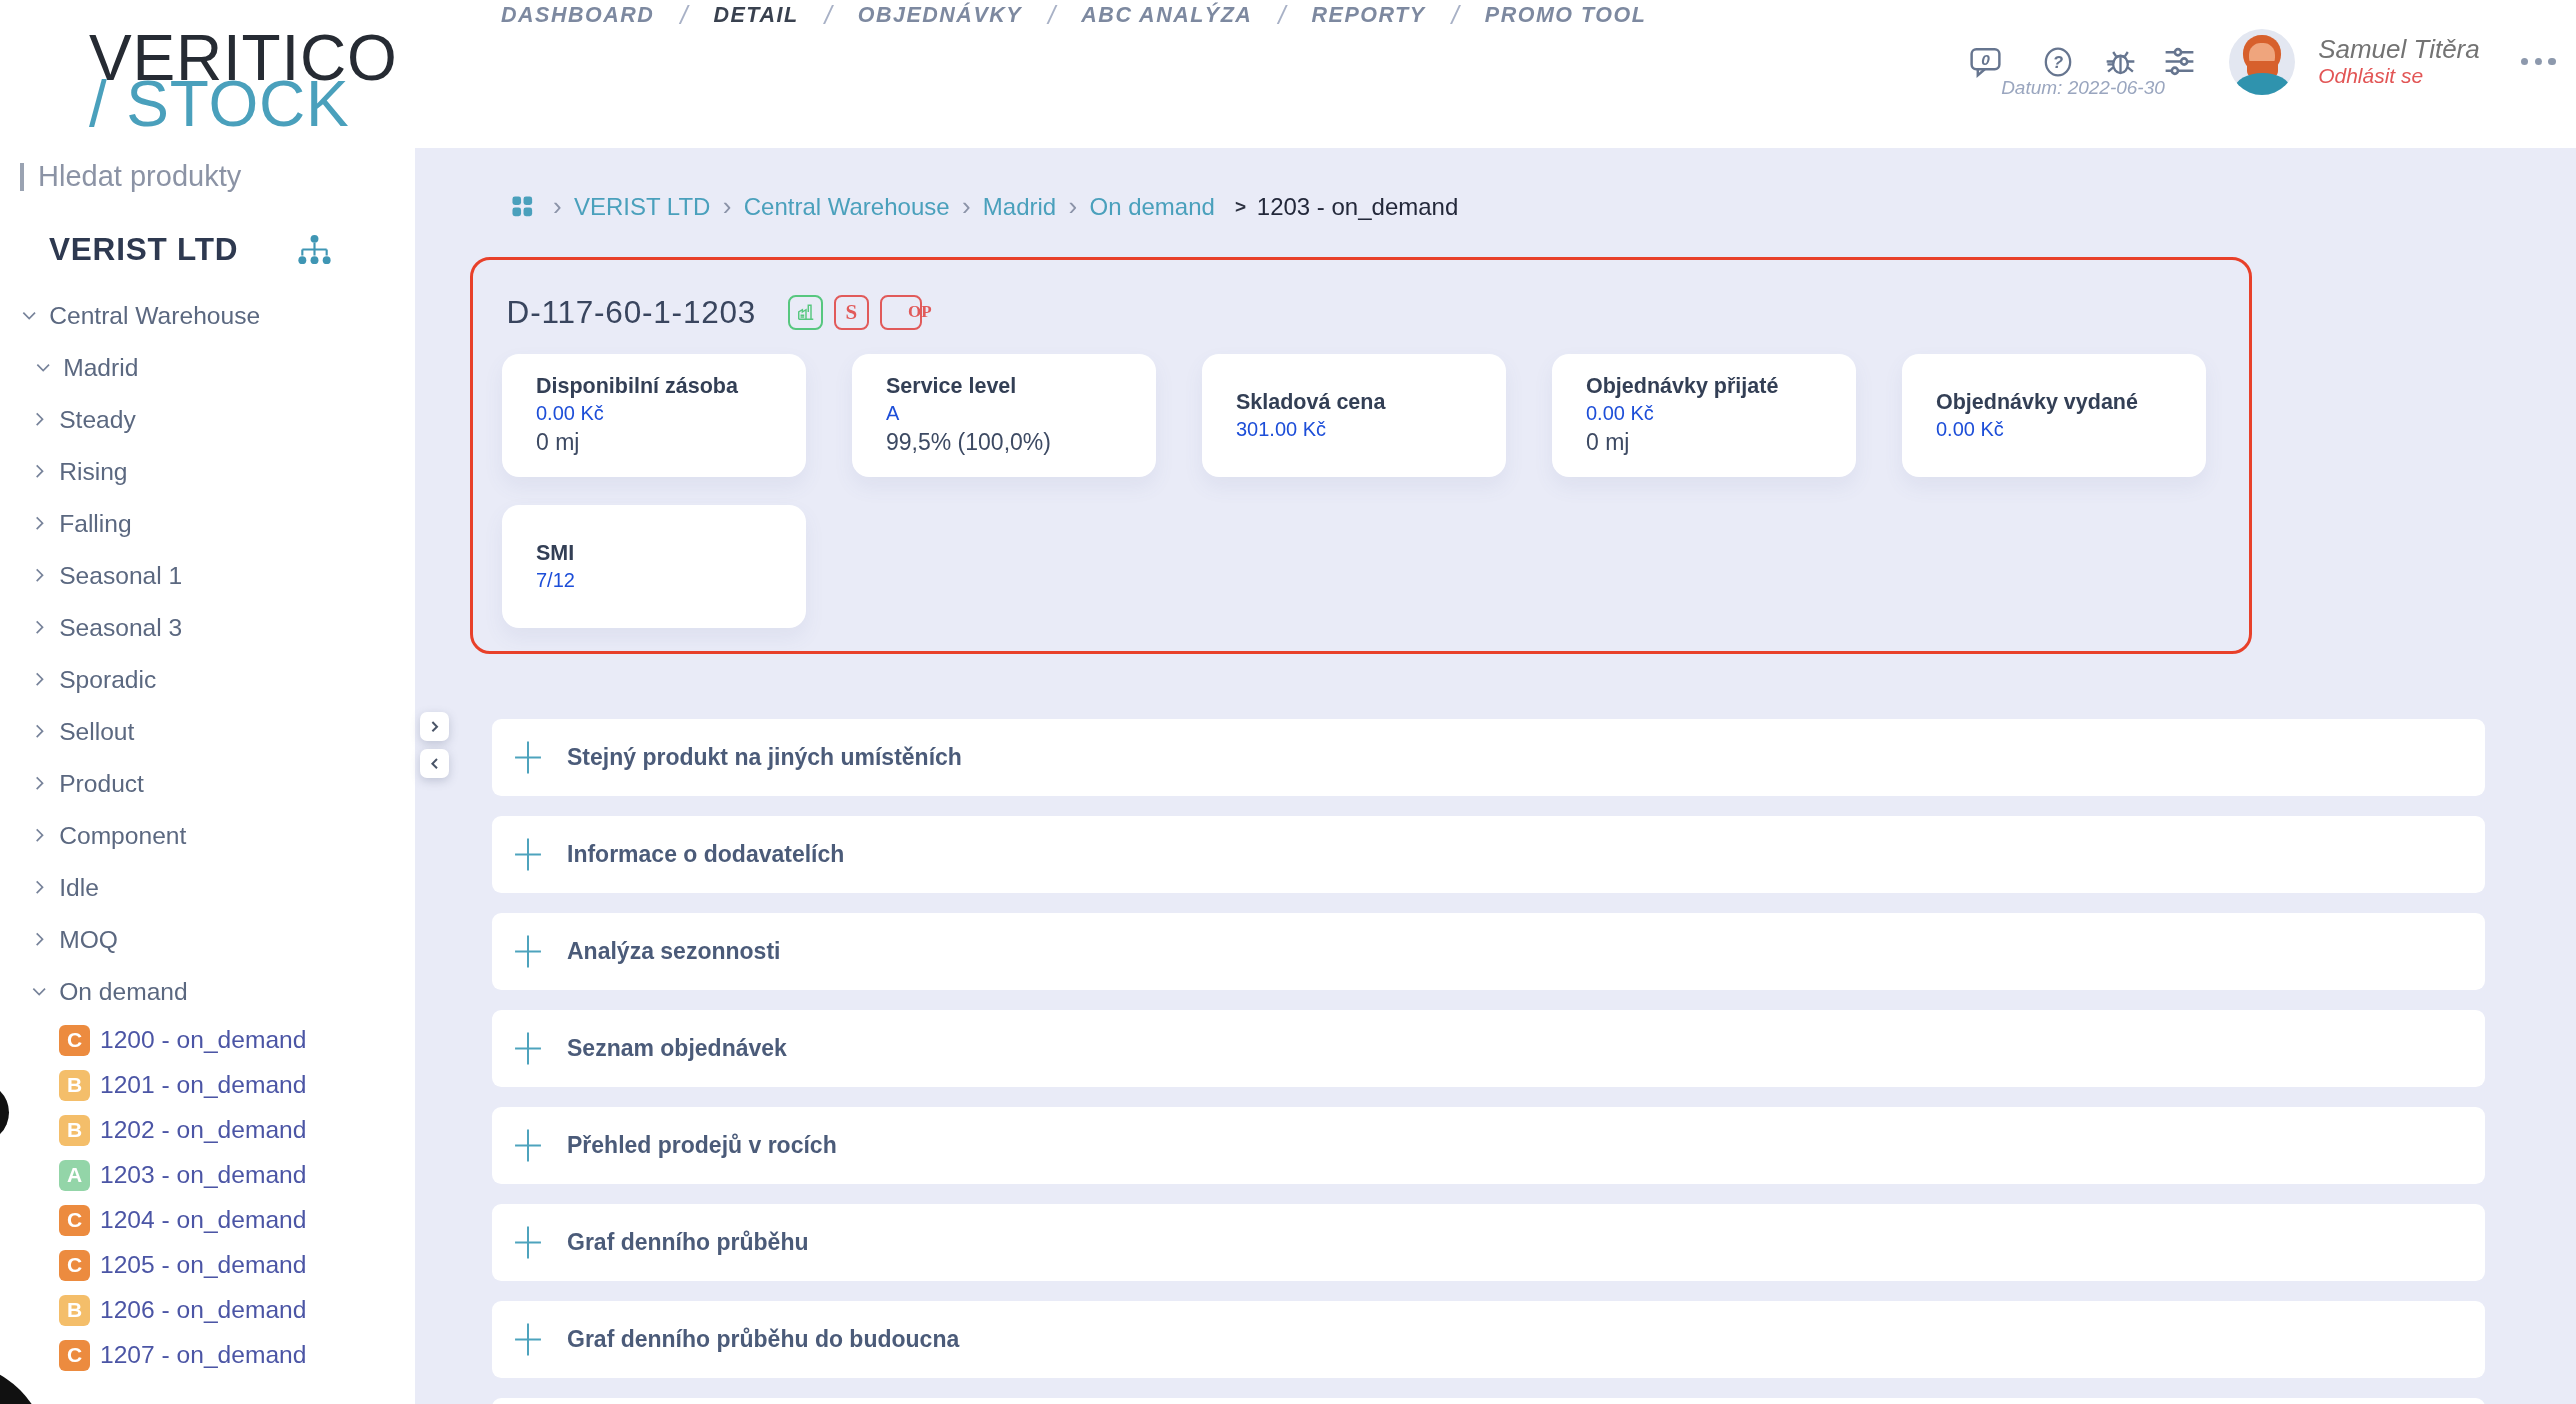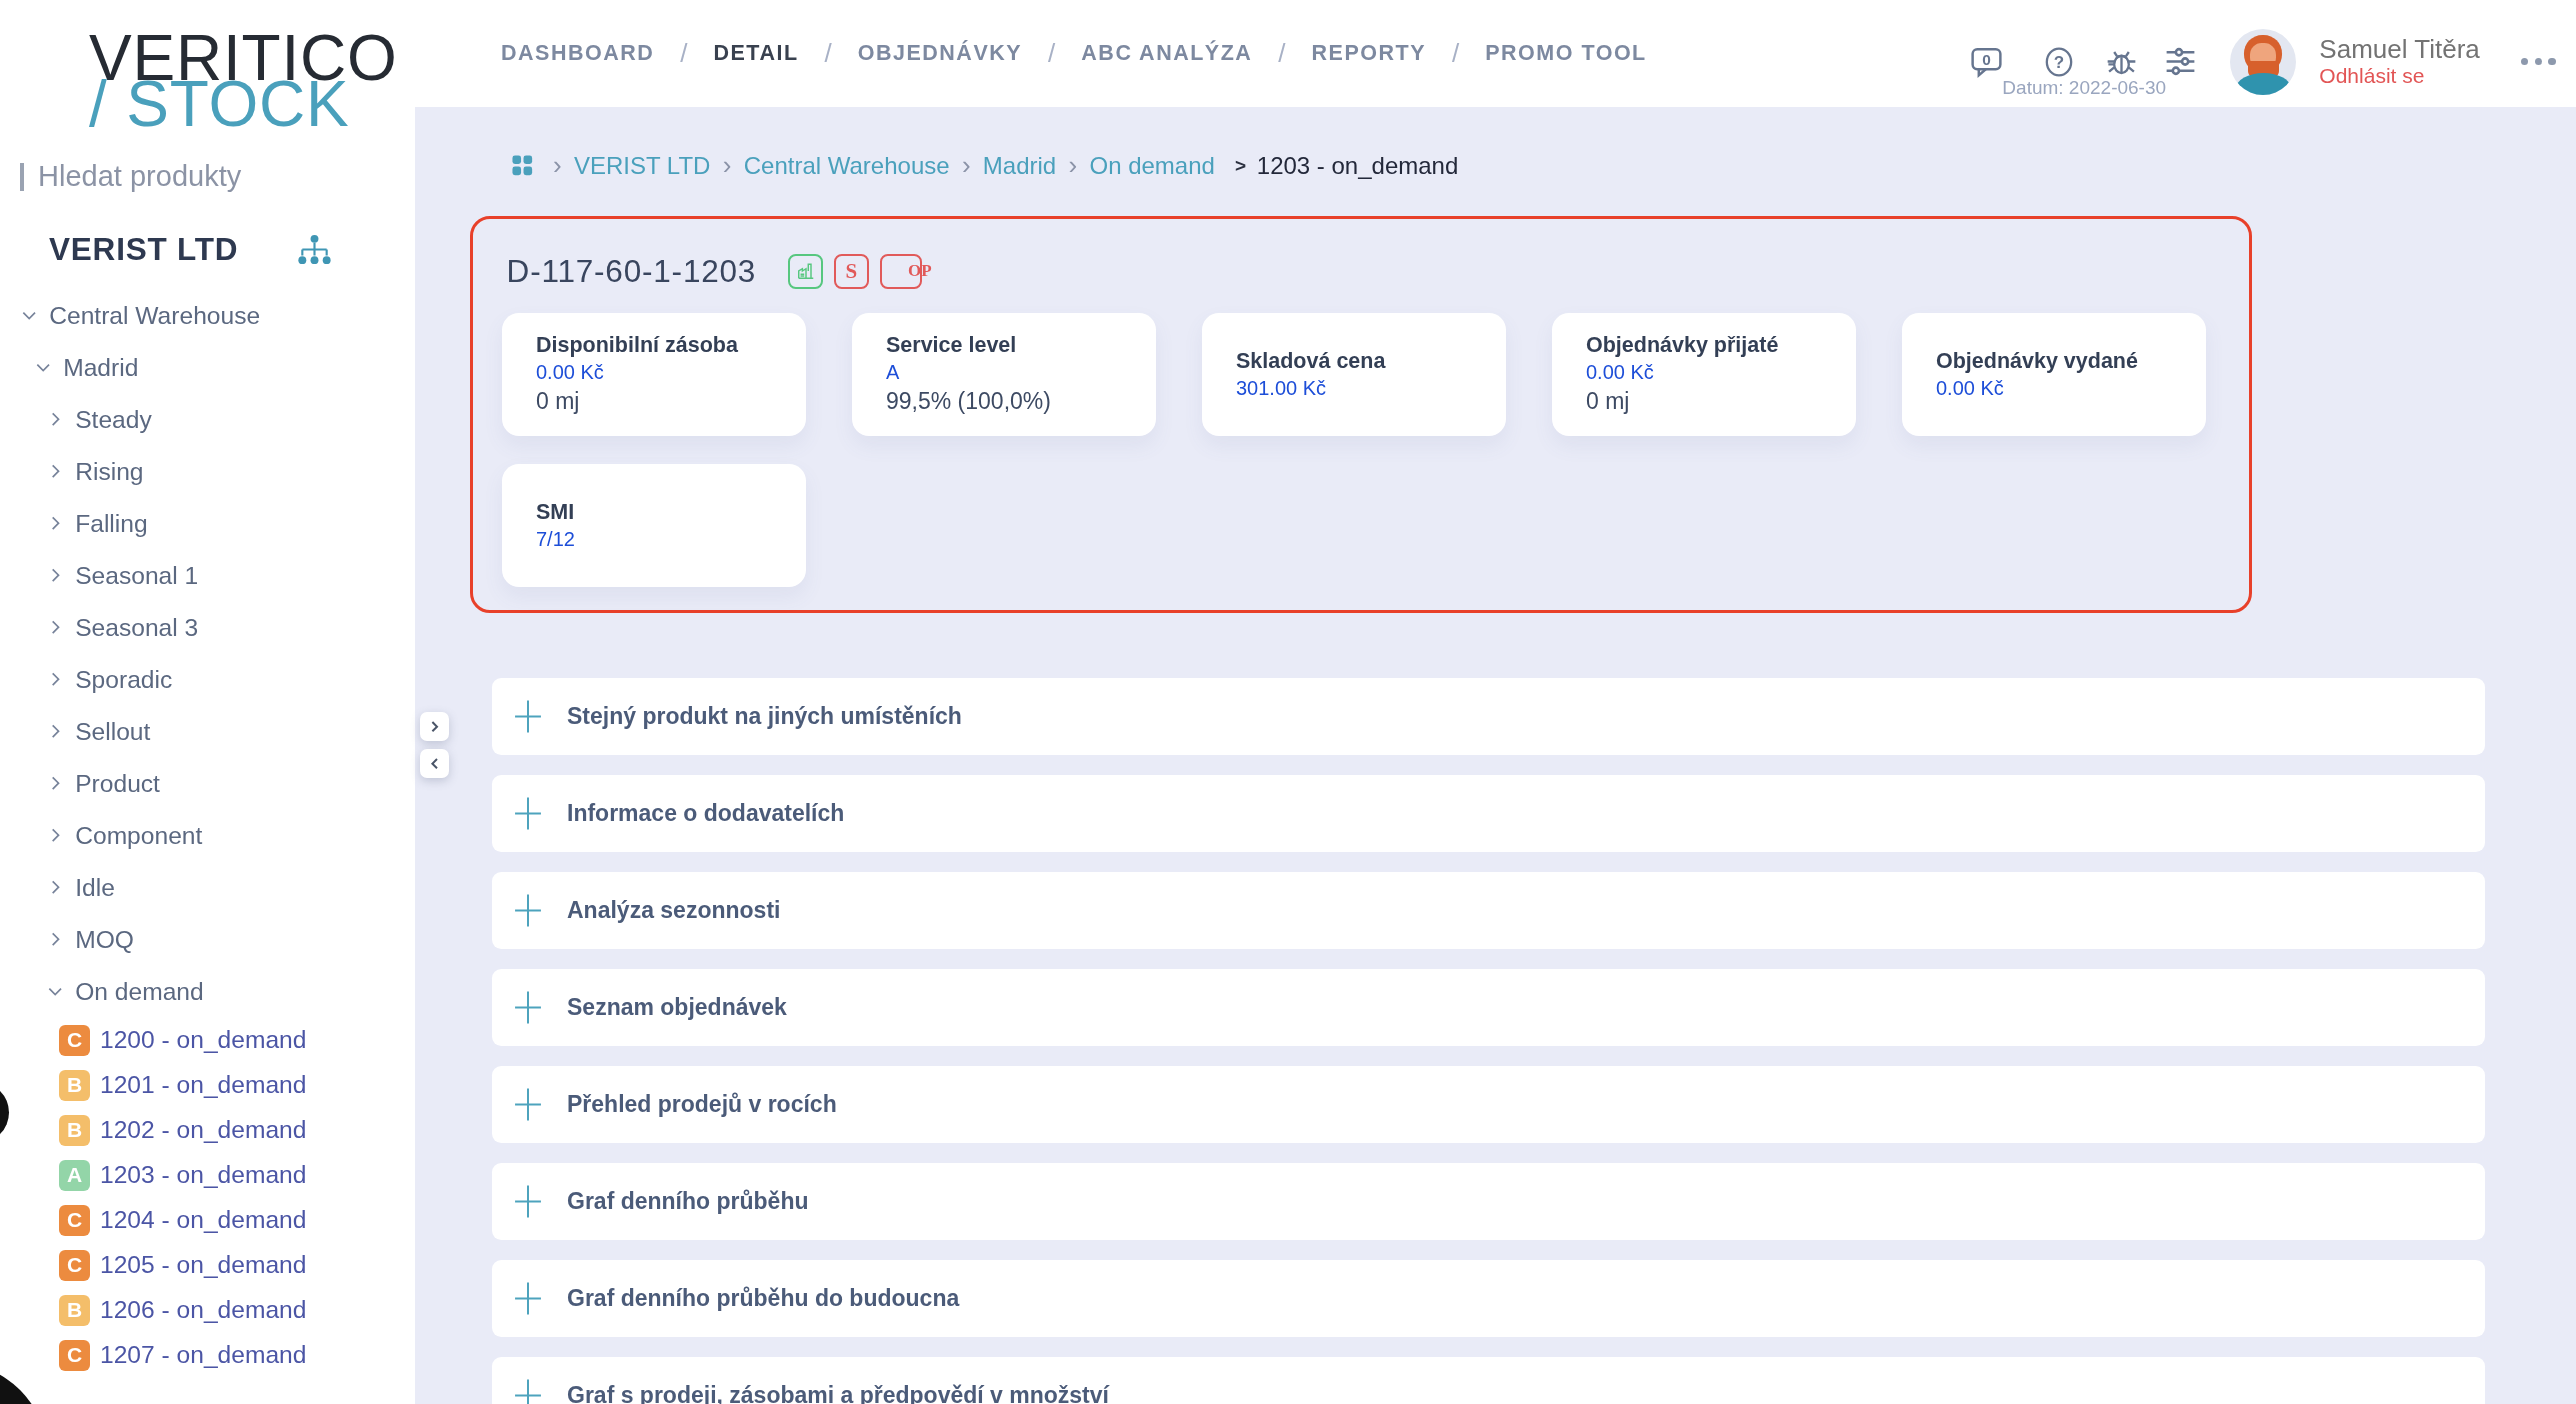--- a/index.html
+++ b/index.html
@@ -17,40 +17,40 @@
   .logo { margin:35px 0 0 89px; font-size:64px; font-weight:500; color:#262b33; line-height:46px; letter-spacing:0.8px; }
   .logo .line2 { color:#4aa0bc; }
   .search { margin:32px 0 0 20px; display:flex; align-items:center; }
   .search .caret { width:3.8px; height:28px; background:#9aa3b2; margin-right:12.3px; }
   .search input { border:none; outline:none; font-size:29px; color:#444f63; width:292px; font-family:"Liberation Sans", sans-serif; background:transparent; }
   .search input::placeholder { color:#8b93a5; }
   .company-row { margin:37px 0 0 49px; width:283px; display:flex; align-items:center; justify-content:space-between; }
   .company { font-size:31.5px; font-weight:bold; color:#2e3950; letter-spacing:0.8px; }
   .tree { margin-top:21.5px; }
   .trow { height:52px; display:flex; align-items:center; font-size:24.6px; color:#5b6880; cursor:pointer; }
-  .lvl0 { padding-left:20px; } .lvl1 { padding-left:34px; } .lvl2 { padding-left:46px; }
+  .lvl0 { padding-left:20px; } .lvl1 { padding-left:34px; } .lvl2 { padding-left:30px; }
   .chev { margin-right:10.8px; flex:none; }
   .prow { height:45px; display:flex; align-items:center; padding-left:59px; font-size:24.6px; color:#4b55a5; cursor:pointer; }
   .grade-badge { width:31px; height:31px; border-radius:6.1px; color:#fff; font-weight:bold; font-size:21px;
     display:flex; align-items:center; justify-content:center; margin-right:10px; flex:none; }
   .grade-A { background:#93d5a8; } .grade-B { background:#f4be6a; } .grade-C { background:#ec8b3f; }
 
   
   .panel-toggle { position:absolute; width:29px; height:29px; background:#fff; border-radius:7px;
     box-shadow:0 3.1px 9.2px rgba(100,110,140,.3); display:flex; align-items:center; justify-content:center; z-index:6; cursor:pointer; }
   #toggle-right { left:420px; top:712px; } #toggle-left { left:420px; top:749px; }
 
   
   .artifact { position:absolute; background:#111; border-radius:50%; z-index:7; }
   .artifact.a { left:-52px; top:1082px; width:61px; height:61px; }
   .artifact.b { left:-131px; top:1364px; width:177px; height:177px; }
 
   
   .main { flex:1; display:flex; flex-direction:column; min-width:0; }
-  .topbar { height:107px; background:#fff; display:flex; align-items:center; position:relative; flex:none; }
+  .topbar { height:148px; background:#fff; display:flex; align-items:flex-start; position:relative; flex:none;font-style:italic; }
   .nav { display:flex; align-items:center; margin-left:86px; }
   .nav-item { font-size:21.5px; font-weight:bold; letter-spacing:1.5px; color:#7d89a0; cursor:pointer; white-space:nowrap; }
   .nav-item.active { color:#39414f; }
   .nav-sep { margin:0 26px; color:#a8b1c6; font-size:26px; font-weight:normal; }
 
   .topbar-right { position:absolute; right:20px; top:0; height:123px; display:flex; align-items:center; }
   .tb-icon { color:#66758f; margin-right:0; display:flex; cursor:pointer; }
   .icon-comment { margin-right:37px; } .icon-help { margin-right:28px; } .icon-bug { margin-right:23px; } .icon-sliders { margin-right:31px; }
   .date-label { position:absolute; left:34px; top:77px; font-size:19px; color:#9aa6bf; white-space:nowrap; }
   .avatar { width:66px; height:66px; border-radius:50%; background:#e3e7f1; position:relative; overflow:hidden; margin-right:23px; flex:none; cursor:pointer; }

